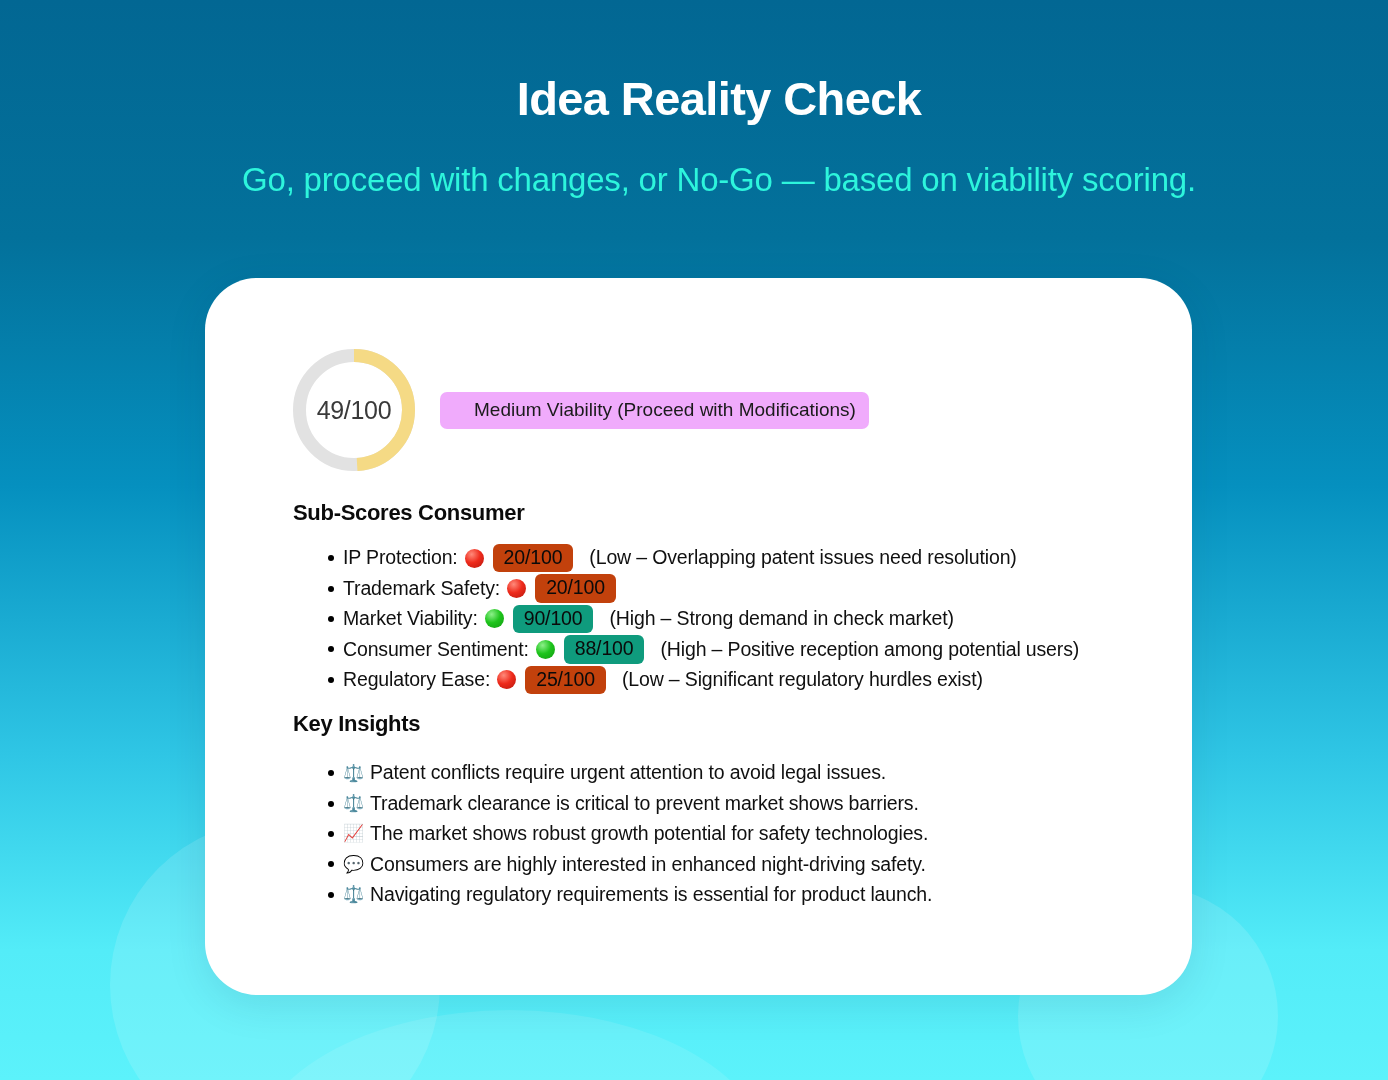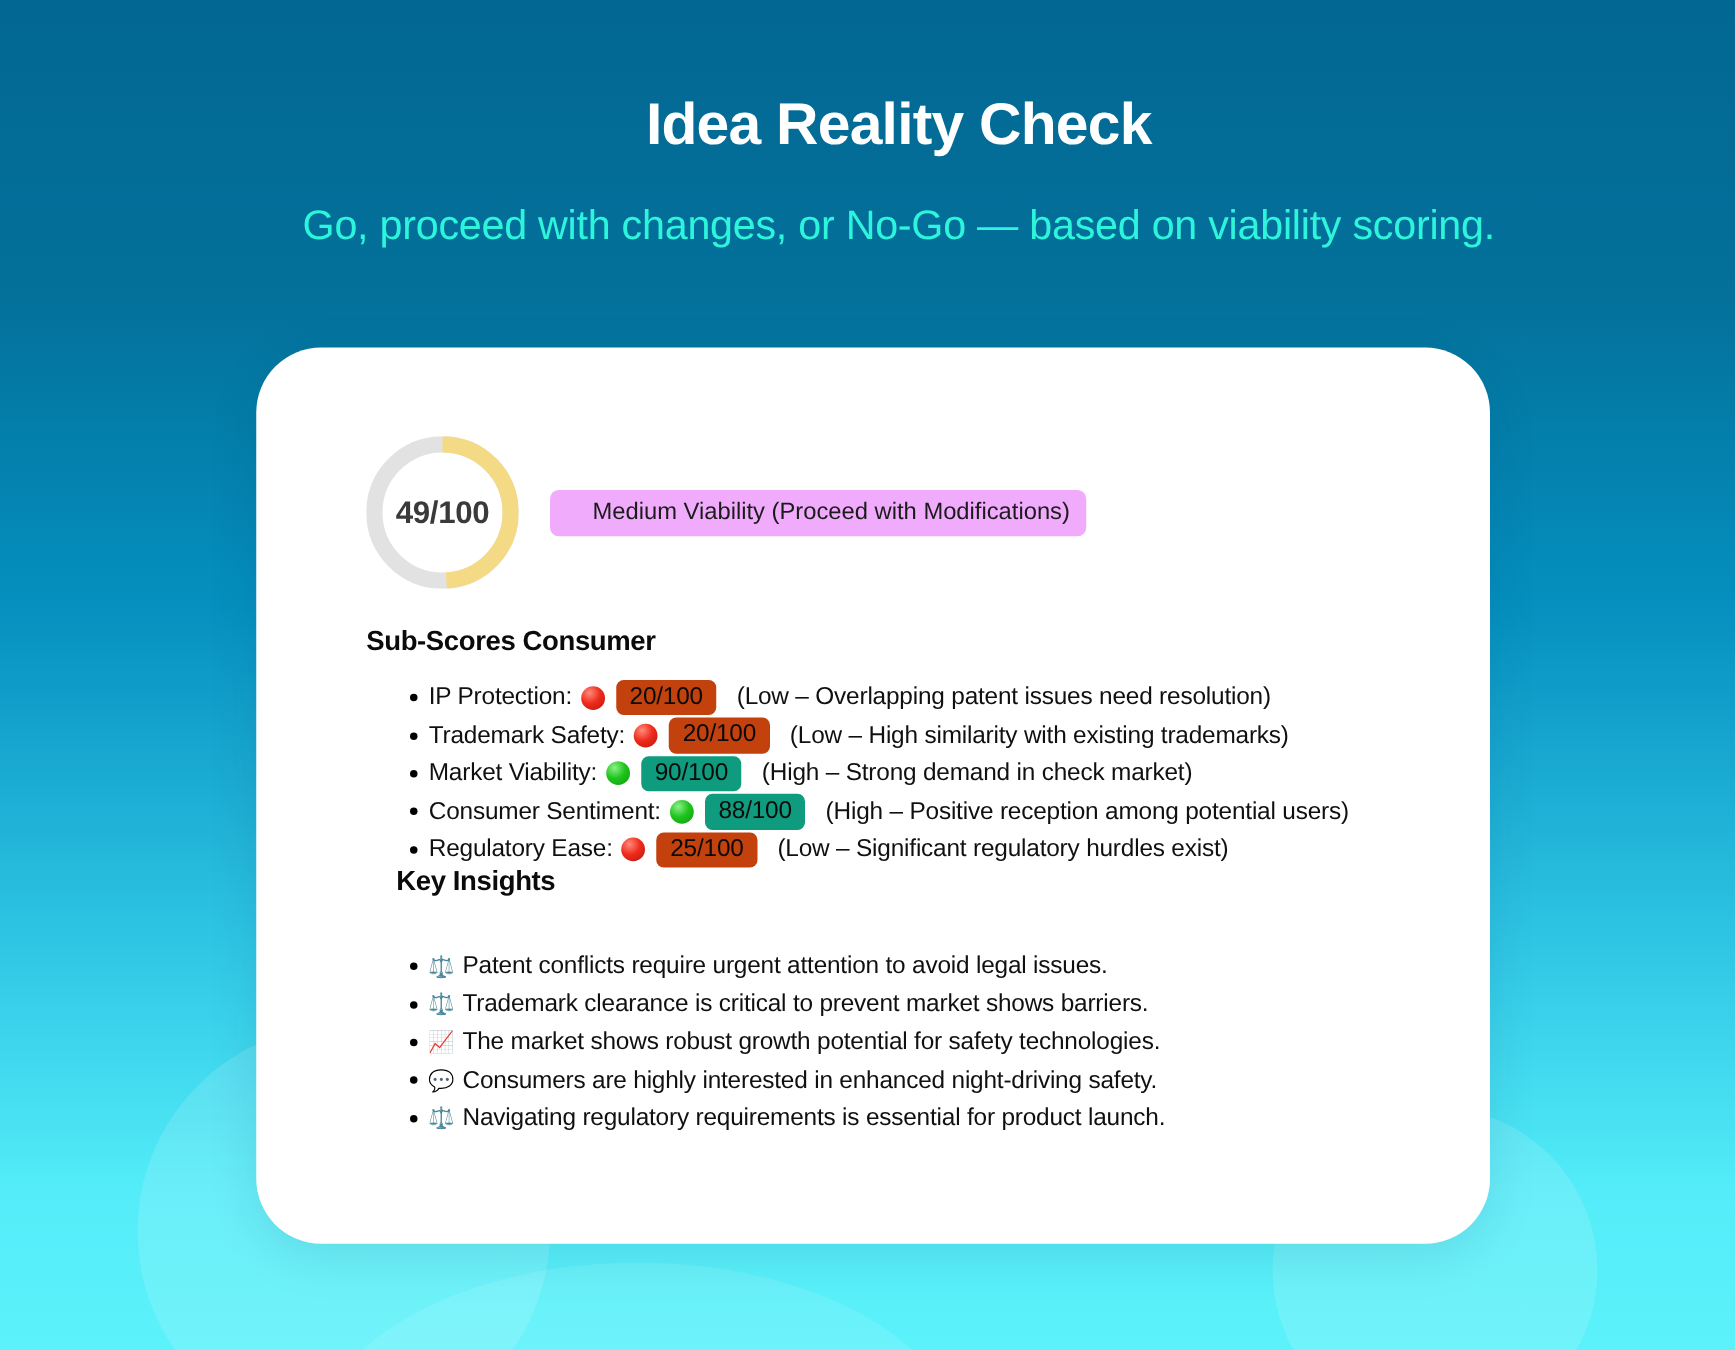--- a/index.html
+++ b/index.html
@@ -61,21 +61,21 @@
     box-shadow:0 10px 40px rgba(0,40,70,0.10);
   }
 
   
   #score-row {
     position:absolute;
     left:88px; top:71px;
     display:flex; align-items:center;
   }
 
-  #score-gauge { position:relative; width:122px; height:122px; flex:0 0 auto;font-weight:bold; }
+  #score-gauge { position:relative; width:122px; height:122px; flex:0 0 auto; }
   #score-gauge svg { display:block; width:122px; height:122px; transform:rotate(-90deg); }
   #gauge-track { fill:none; stroke:#e2e2e2; stroke-width:13; }
   #gauge-arc   { fill:none; stroke:#f5da85; stroke-width:13; stroke-linecap:butt; }
   #score-value {
     position:absolute; inset:0;
     display:flex; align-items:center; justify-content:center;
     font-size:25px; color:#3a3a3a; letter-spacing:-0.3px;
   }
 
   #viability-badge {
@@ -91,21 +91,21 @@
   
   .section-heading {
     position:absolute;
     left:88px;
     font-size:22px;
     font-weight:bold;
     color:#0b0b0b;
     letter-spacing:-0.3px;
   }
   #subscores-heading { top:222px; }
-  #insights-heading  { top:414px;margin-left:24px; }
+  #insights-heading  { top:433px; }
 
   .bullet-list { position:absolute; left:123px; list-style:none; }
   #subscores-list { top:265px; }
   #insights-list  { top:480px; }
 
   .bullet-list li {
     display:flex; align-items:center;
     font-size:19.5px;
     color:#101010;
     line-height:1;
@@ -187,21 +187,20 @@
           <span class="metric-label">IP Protection:</span>
           <span class="status-dot red"></span>
           <span class="score-chip low">20/100</span>
           <span class="metric-note">(Low – Overlapping patent issues need resolution)</span>
         </li>
         <li>
           <span class="dot"></span>
           <span class="metric-label">Trademark Safety:</span>
           <span class="status-dot red"></span>
           <span class="score-chip low">20/100</span>
-          <span class="metric-note">(Low – High similarity with existing trademarks)</span>
         </li>
         <li>
           <span class="dot"></span>
           <span class="metric-label">Market Viability:</span>
           <span class="status-dot green"></span>
           <span class="score-chip high">90/100</span>
           <span class="metric-note">(High – Strong demand in check market)</span>
         </li>
         <li>
           <span class="dot"></span>

